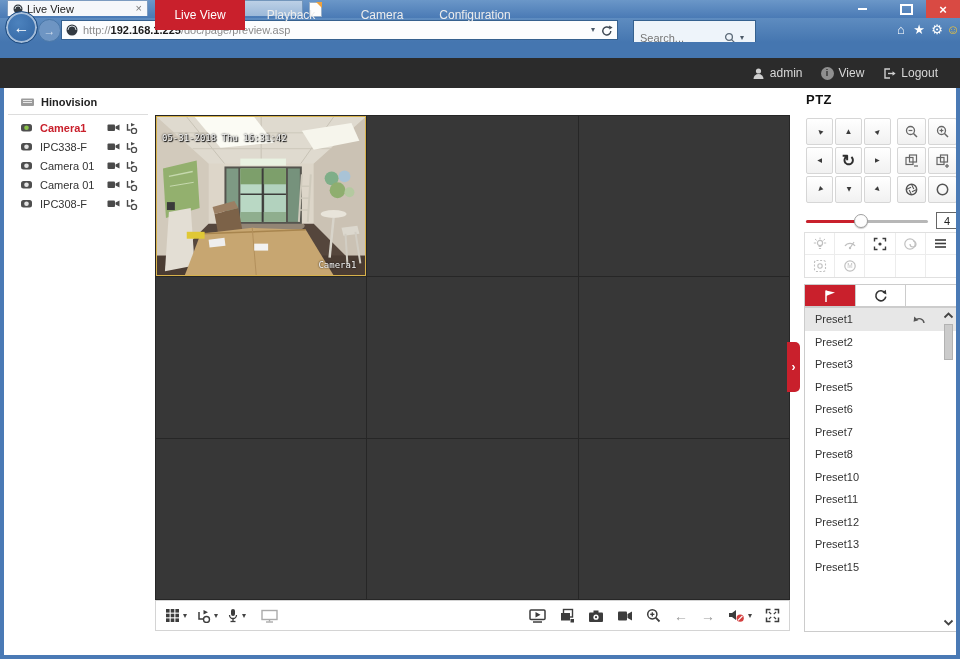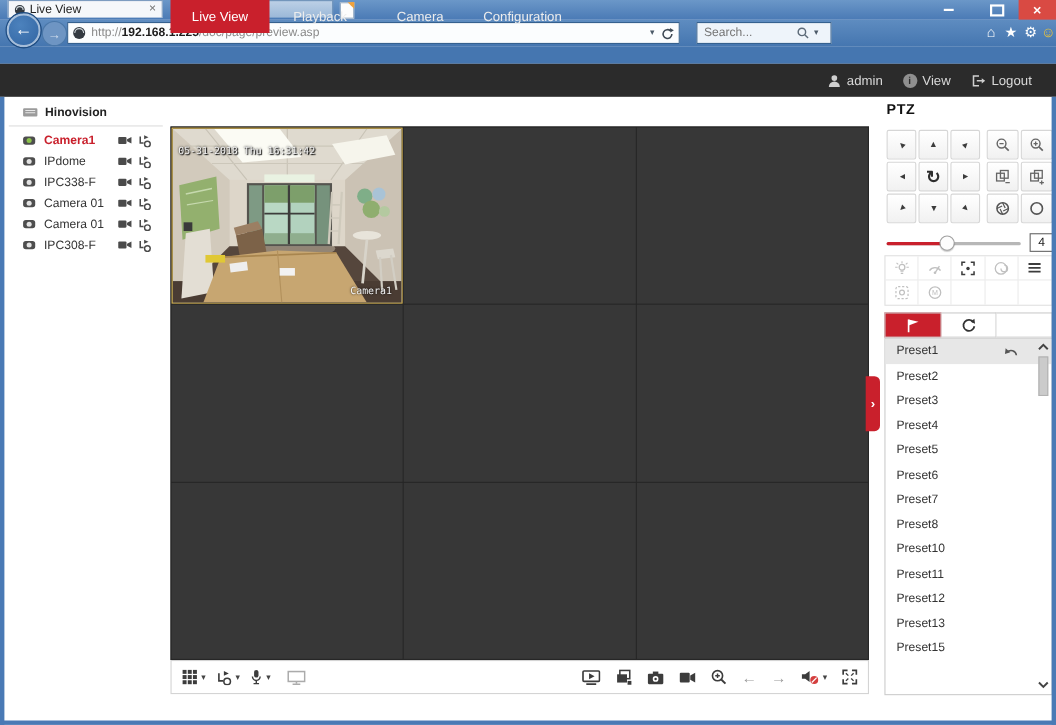--- a/index.html
+++ b/index.html
@@ -17,21 +17,21 @@
   .chromebar{position:absolute;left:0;top:18px;width:960px;height:24px;
              background:linear-gradient(#5e8cc0,#4576b0)}
   .nav-circle{position:absolute;border-radius:50%;display:flex;align-items:center;justify-content:center}
   .back-btn{left:5px;top:11px;width:31px;height:31px;background:radial-gradient(circle at 40% 35%,#4c82bd,#2f62a0);
             border:1px solid #1d4a7e;box-shadow:inset 0 0 0 2px rgba(255,255,255,.55);color:#fff;font-size:16px;font-weight:bold;z-index:5}
   .fwd-btn{left:38px;top:19px;width:21px;height:21px;background:#6e95c3;border:1px solid #4a77a8;color:#cfdcec;font-size:12px}
   .urlbar{position:absolute;left:61px;top:20px;width:557px;height:20px;background:#fbfdfe;
           border:1px solid #35618f;display:flex;align-items:center;padding:0 4px;box-sizing:border-box;font-size:11px}
   .url-text{flex:1;white-space:nowrap;overflow:hidden}
   .url-dim{color:#8a8a8a}.url-host{color:#1c1c1c;font-weight:bold}
-  .searchbox{position:absolute;left:633px;top:20px;width:123px;height:20px;background:#eef4fa;
+  .searchbox{position:absolute;left:633px;top:20px;width:123px;height:36px;background:#eef4fa;
              border:1px solid #35618f;display:flex;align-items:center;padding:0 4px;box-sizing:border-box}
   .searchbox input{border:none;background:transparent;outline:none;width:82px;font-size:11px;color:#444;
                    font-family:"Liberation Sans",sans-serif}
   .caret{font-size:8px;color:#4c5a68;line-height:1}
   .chrome-ico{position:absolute;top:21px;width:16px;height:16px;display:flex;align-items:center;justify-content:center;
               color:#fff;font-size:13px}
   
   .tabbar{position:absolute;left:0;top:42px;width:960px;height:16px;background:#4576b0}
   .tab{position:absolute;top:0;height:16px;display:flex;align-items:center;padding:0 5px;box-sizing:border-box;font-size:11px}
   .tab-live{left:7px;width:141px;background:#f5f7fa;border:1px solid #7d9cc0;border-bottom:none;color:#222}
@@ -234,40 +234,20 @@
           <polygon points="8.5,4.5 12.5,2.5 12.5,8.5 8.5,6.5" fill="#4a4a4a"></polygon>
         </svg>
       <svg width="13" height="12">
           <path d="M2.5,2 V8 H5.5" fill="none" stroke="#4a4a4a" stroke-width="1.4"></path>
           <polygon points="6,1 10,2.8 6,4.6" fill="#4a4a4a"></polygon>
           <circle cx="9" cy="9" r="2.6" fill="none" stroke="#4a4a4a" stroke-width="1.3"></circle>
         </svg>
     </span>
   </div>
 
-  <div class="cam-row">
-    <span class="cam-status">
-      <svg width="13" height="13">
-          <rect x="1" y="3" width="11" height="7.5" rx="2.5" fill="#4e4e4e"></rect>
-          <circle class="status-dot" cx="6.5" cy="6.8" r="2.3" fill="#e3e3e3"></circle>
-        </svg>
-    </span>
-    <span class="cam-name">IPdome</span>
-    <span class="cam-icons">
-      <svg width="13" height="11">
-          <rect x="0.5" y="2.5" width="7.5" height="6.5" rx="1" fill="#4a4a4a"></rect>
-          <polygon points="8.5,4.5 12.5,2.5 12.5,8.5 8.5,6.5" fill="#4a4a4a"></polygon>
-        </svg>
-      <svg width="13" height="12">
-          <path d="M2.5,2 V8 H5.5" fill="none" stroke="#4a4a4a" stroke-width="1.4"></path>
-          <polygon points="6,1 10,2.8 6,4.6" fill="#4a4a4a"></polygon>
-          <circle cx="9" cy="9" r="2.6" fill="none" stroke="#4a4a4a" stroke-width="1.3"></circle>
-        </svg>
-    </span>
-  </div>
 
   <div class="cam-row">
     <span class="cam-status">
       <svg width="13" height="13">
           <rect x="1" y="3" width="11" height="7.5" rx="2.5" fill="#4e4e4e"></rect>
           <circle class="status-dot" cx="6.5" cy="6.8" r="2.3" fill="#e3e3e3"></circle>
         </svg>
     </span>
     <span class="cam-name">IPC338-F</span>
     <span class="cam-icons">
@@ -700,24 +680,20 @@
   <div class="preset-row">
     <span class="preset-name">Preset2</span>
 
   </div>
 
   <div class="preset-row">
     <span class="preset-name">Preset3</span>
 
   </div>
 
-  <div class="preset-row">
-    <span class="preset-name">Preset4</span>
-
-  </div>
 
   <div class="preset-row">
     <span class="preset-name">Preset5</span>
 
   </div>
 
   <div class="preset-row">
     <span class="preset-name">Preset6</span>
 
   </div>

